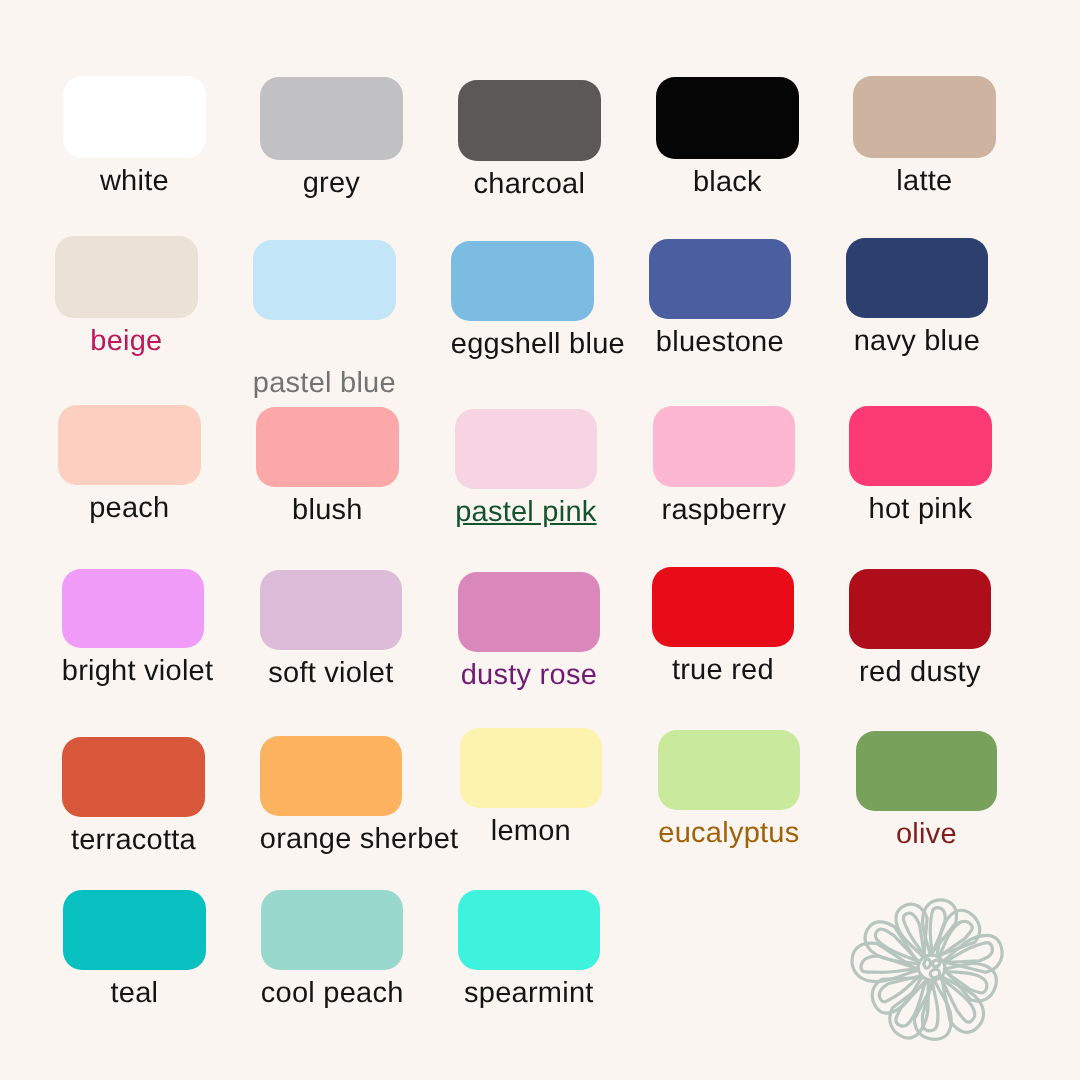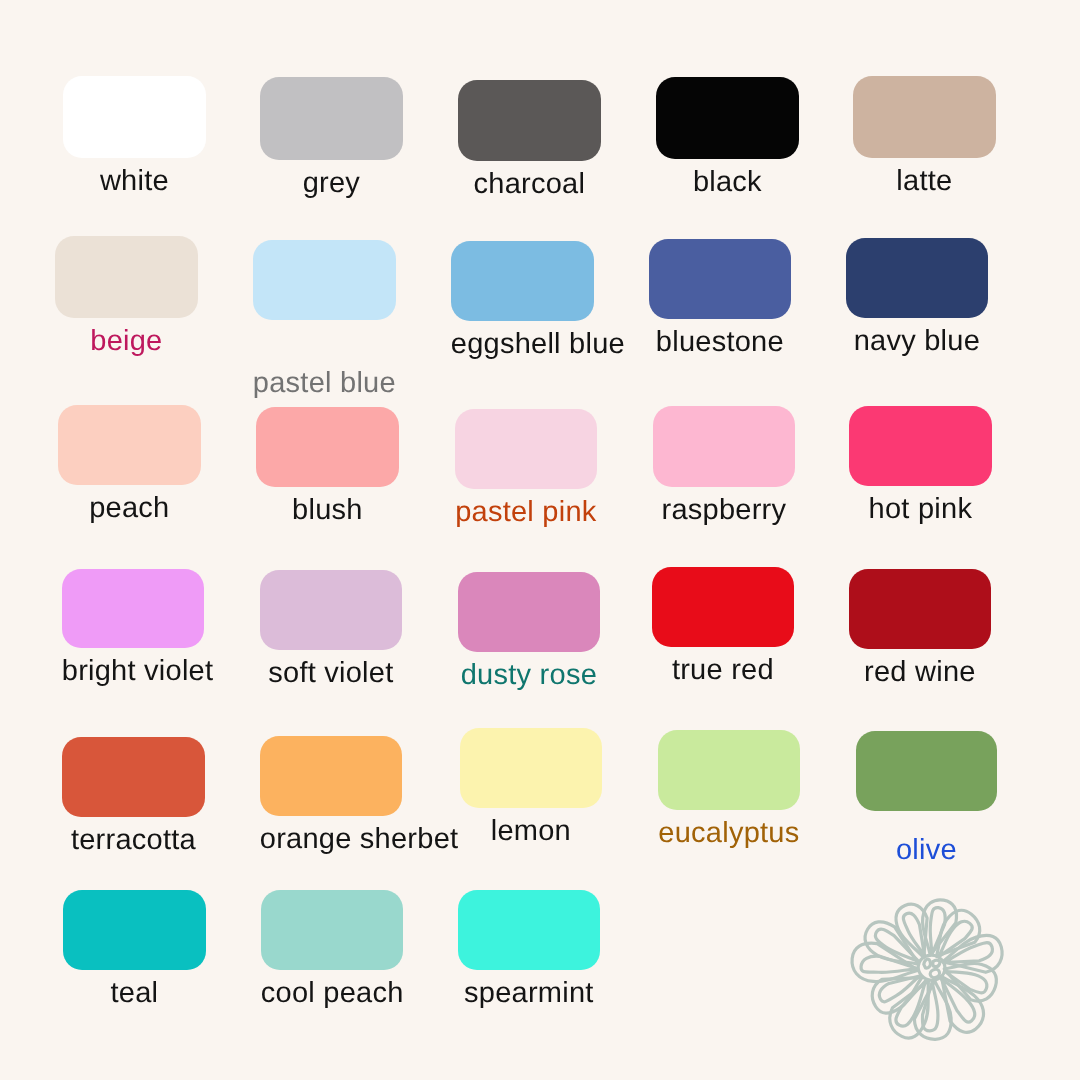--- a/index.html
+++ b/index.html
@@ -69,69 +69,69 @@
   <div class="tile">
    <div class="chip" style="background-color: rgb(252, 207, 192); left: 58px; top: 405px; width: 143px; height: 80px; border-radius: 19px;"></div>
    <div class="label" style="left: 58px; top: 497px; width: 143px; color: rgb(20, 20, 20);">peach</div>
   </div>
   <div class="tile">
    <div class="chip" style="background-color: rgb(252, 168, 168); left: 256px; top: 407px; width: 143px; height: 80px; border-radius: 19px;"></div>
    <div class="label" style="left: 256px; top: 499px; width: 143px; color: rgb(20, 20, 20);">blush</div>
   </div>
   <div class="tile">
    <div class="chip" style="background-color: rgb(247, 212, 226); left: 455px; top: 409px; width: 142px; height: 80px; border-radius: 19px;"></div>
-   <div class="label" style="left: 455px; top: 501px; width: 142px; color: #c2410c;">pastel pink</div>
+   <div class="label" style="left: 455px; top: 501px; width: 142px; color: #14532d; text-decoration: underline;">pastel pink</div>
   </div>
   <div class="tile">
    <div class="chip" style="background-color: rgb(253, 183, 209); left: 653px; top: 406px; width: 142px; height: 81px; border-radius: 19px;"></div>
    <div class="label" style="left: 653px; top: 499px; width: 142px; color: rgb(20, 20, 20);">raspberry</div>
   </div>
   <div class="tile">
    <div class="chip" style="background-color: rgb(251, 57, 115); left: 849px; top: 406px; width: 143px; height: 80px; border-radius: 19px;"></div>
    <div class="label" style="left: 849px; top: 498px; width: 143px; color: rgb(20, 20, 20);">hot pink</div>
   </div>
   <div class="tile">
    <div class="chip" style="background-color: rgb(239, 155, 247); left: 62px; top: 569px; width: 142px; height: 79px; border-radius: 19px;"></div>
    <div class="label" style="left: 62px; top: 660px; width: 142px; color: rgb(20, 20, 20);">bright violet</div>
   </div>
   <div class="tile">
    <div class="chip" style="background-color: rgb(220, 188, 217); left: 260px; top: 570px; width: 142px; height: 80px; border-radius: 19px;"></div>
    <div class="label" style="left: 260px; top: 662px; width: 142px; color: rgb(20, 20, 20);">soft violet</div>
   </div>
   <div class="tile">
    <div class="chip" style="background-color: rgb(218, 135, 187); left: 458px; top: 572px; width: 142px; height: 80px; border-radius: 19px;"></div>
-   <div class="label" style="left: 458px; top: 664px; width: 142px; color: #0f766e;">dusty rose</div>
+   <div class="label" style="left: 458px; top: 664px; width: 142px; color: #701a75;">dusty rose</div>
   </div>
   <div class="tile">
    <div class="chip" style="background-color: rgb(232, 12, 25); left: 652px; top: 567px; width: 142px; height: 80px; border-radius: 19px;"></div>
    <div class="label" style="left: 652px; top: 659px; width: 142px; color: rgb(20, 20, 20);">true red</div>
   </div>
   <div class="tile">
    <div class="chip" style="background-color: rgb(174, 14, 26); left: 849px; top: 569px; width: 142px; height: 80px; border-radius: 19px;"></div>
-   <div class="label" style="left: 849px; top: 661px; width: 142px; color: rgb(20, 20, 20);">red wine</div>
+   <div class="label" style="left: 849px; top: 661px; width: 142px; color: rgb(20, 20, 20);">red dusty</div>
   </div>
   <div class="tile">
    <div class="chip" style="background-color: rgb(216, 86, 58); left: 62px; top: 737px; width: 143px; height: 80px; border-radius: 19px;"></div>
    <div class="label" style="left: 62px; top: 829px; width: 143px; color: rgb(20, 20, 20);">terracotta</div>
   </div>
   <div class="tile">
    <div class="chip" style="background-color: rgb(252, 178, 95); left: 260px; top: 736px; width: 142px; height: 80px; border-radius: 19px;"></div>
    <div class="label" style="left: 260px; top: 828px; width: 142px; color: rgb(20, 20, 20);">orange sherbet</div>
   </div>
   <div class="tile">
    <div class="chip" style="background-color: rgb(252, 243, 174); left: 460px; top: 728px; width: 142px; height: 80px; border-radius: 19px;"></div>
    <div class="label" style="left: 460px; top: 820px; width: 142px; color: rgb(20, 20, 20);">lemon</div>
   </div>
   <div class="tile">
    <div class="chip" style="background-color: rgb(201, 234, 157); left: 658px; top: 730px; width: 142px; height: 80px; border-radius: 19px;"></div>
    <div class="label" style="left: 658px; top: 822px; width: 142px; color: #a16207;">eucalyptus</div>
   </div>
   <div class="tile">
    <div class="chip" style="background-color: rgb(120, 162, 92); left: 856px; top: 731px; width: 141px; height: 80px; border-radius: 19px;"></div>
-   <div class="label" style="left: 856px; top: 823px; width: 141px; color: #1d4ed8; margin-top: 16px;">olive</div>
+   <div class="label" style="left: 856px; top: 823px; width: 141px; color: #7f1d1d;">olive</div>
   </div>
   <div class="tile">
    <div class="chip" style="background-color: rgb(9, 192, 192); left: 63px; top: 890px; width: 143px; height: 80px; border-radius: 19px;"></div>
    <div class="label" style="left: 63px; top: 982px; width: 143px; color: rgb(20, 20, 20);">teal</div>
   </div>
   <div class="tile">
    <div class="chip" style="background-color: rgb(153, 216, 205); left: 261px; top: 890px; width: 142px; height: 80px; border-radius: 19px;"></div>
    <div class="label" style="left: 261px; top: 982px; width: 142px; color: rgb(20, 20, 20);">cool peach</div>
   </div>
   <div class="tile">

